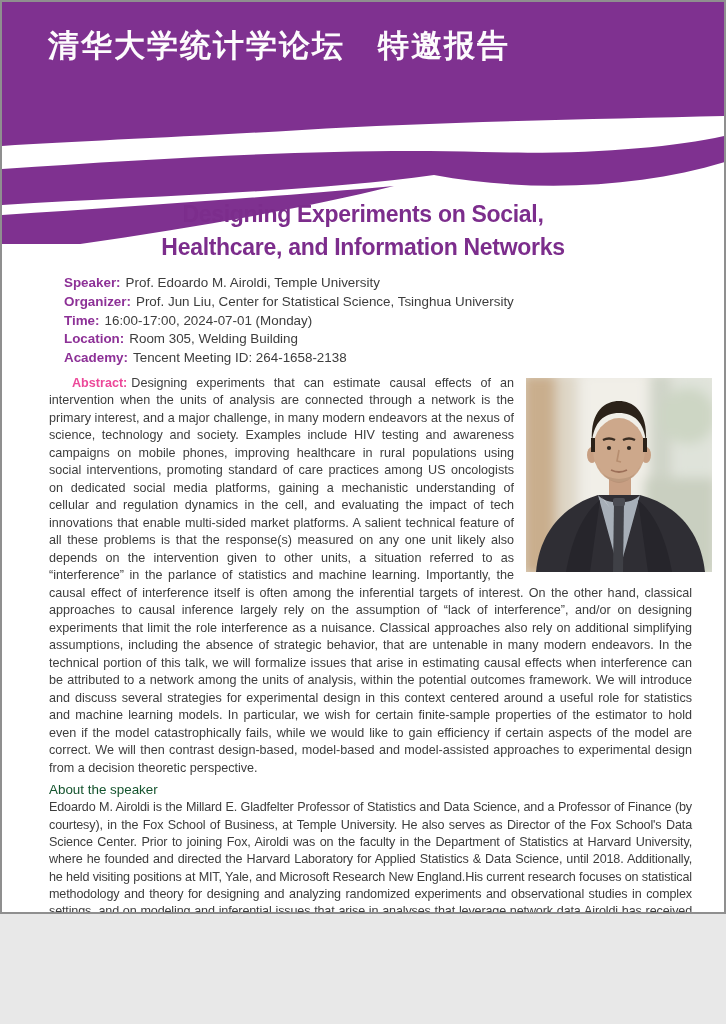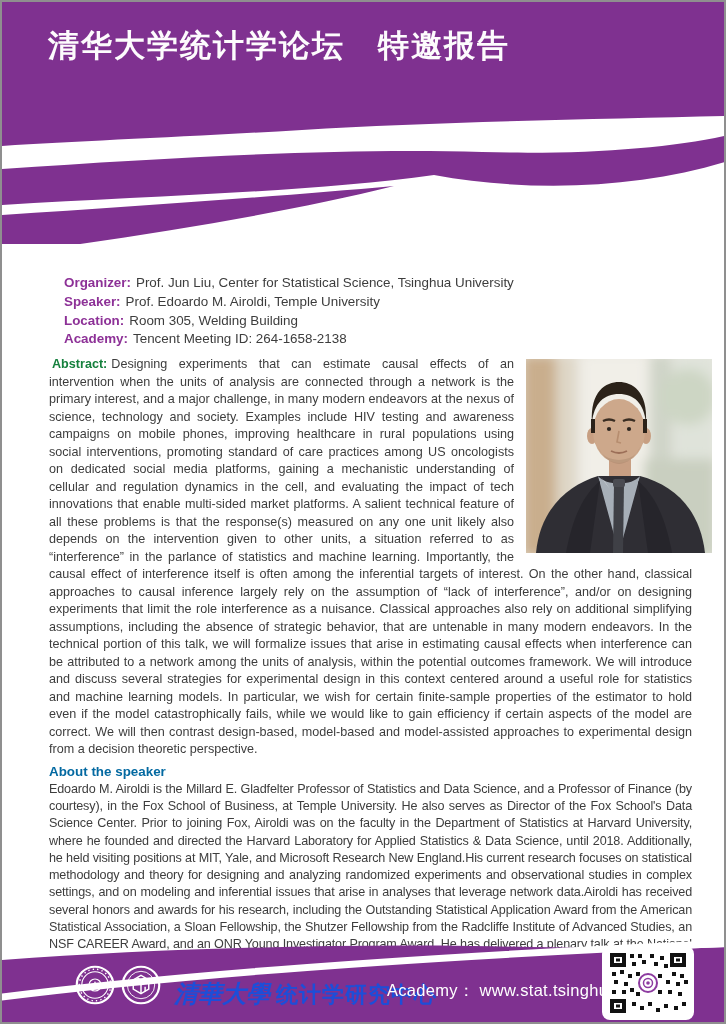--- a/index.html
+++ b/index.html
@@ -1,40 +1,40 @@
 <!DOCTYPE html>
 <html><head>
 <meta charset="utf-8">
 <style>
   html,body{margin:0;padding:0;background:#e8e8e8;}
   .page{
-    position:relative; width:726px; height:1024px; margin:0 auto;
+    position:relative; width:726px; height:914px; margin:0 auto;
     background:#ffffff; border:2px solid #8f8f8f; box-sizing:border-box;
     overflow:hidden; font-family:"Liberation Sans", sans-serif;
   }
   
   .header-block{position:absolute;left:0;top:0;width:100%;height:111px;background:#7f3190;}
   .header-inner{position:absolute;left:46px;top:24px;color:#fdfbfd;}
   .header-zh{font-size:31px;font-weight:600;letter-spacing:2px;line-height:40px;}
   .header-en{font-size:28px;font-weight:300;letter-spacing:.5px;line-height:38px;}
   .wave-top{position:absolute;left:0;top:110px;width:726px;height:132px;}
   
   .talk-title{
     position:absolute;left:0;top:196px;width:100%;text-align:center;
     color:#7c2d8c;font-weight:bold;font-size:23px;line-height:33px;letter-spacing:-.3px;
   }
   
   .content{position:absolute;left:47px;top:272px;width:643px;color:#3d3d3d;}
   .info-block{margin-left:15px;}
   .info-row{font-size:13.4px;line-height:18.8px;}
   .info-label{color:#8d3197;font-weight:bold;margin-right:5px;}
   .abstract{margin-top:7px;font-size:12.6px;line-height:17.5px;text-align:justify;}
-  .abstract-label{color:#15803d;font-weight:bold;margin-left:3px;margin-right:4px;}
+  .abstract-label{color:#ec4899;font-weight:bold;margin-left:23px;margin-right:4px;}
   .photo-frame{float:right;width:186px;height:194px;margin:3px -20px 8px 12px;}
-  .about-heading{color:#0369a1;font-weight:bold;font-size:13.4px;line-height:19px;margin-top:3px;}
+  .about-heading{color:#14532d;font-weight:normal;font-size:13.4px;line-height:19px;margin-top:3px;}
   .bio{font-size:12.6px;line-height:17.3px;letter-spacing:-.15px;text-align:justify;}
   
   .footer-wave{position:absolute;left:0;top:938px;width:726px;height:86px;}
   .footer-content{position:absolute;left:0;top:938px;width:726px;height:86px;}
   .seal{position:absolute;top:24px;}
   .seal-1{left:72px;}
   .seal-2{left:118px;}
   .org-text{position:absolute;left:172px;top:38px;color:#1d4ed8;white-space:nowrap;}
   .org-zh-line{display:flex;align-items:baseline;gap:6px;}
   .org-zh-script{font-family:"DejaVu Serif", serif;font-style:italic;font-weight:bold;font-size:24px;}
@@ -53,29 +53,36 @@
       <div class="header-zh">清华大学统计学论坛　特邀报告</div>
     </div>
   </div>
 
   <svg class="wave-top" viewBox="0 0 726 132">
     <path d="M0,0 L726,0 L726,4 C600,7 430,10 300,18 C180,25 80,29 0,34 Z" fill="#7f3190"></path>
     <path d="M0,57 C180,45 340,36 480,40 C580,43 670,36 726,23 L726,49 C640,76 530,81 432,63 C310,80 150,84 0,93 Z" fill="#7f3190"></path>
     <path d="M0,103 C140,94 280,84 392,74 C276,103 132,125 0,143 Z" fill="#7f3190"></path>
   </svg>
 
+  <div class="talk-title">
+    <div>Designing Experiments on Social,</div>
+    <div>Healthcare, and Information Networks</div>
+  </div>
 
   <div class="content">
 
     <div class="info-block">
       <div class="info-row">
+        <span class="info-label">Speaker:</span><span>Prof. Edoardo M. Airoldi, Temple University</span>
+      </div>
+      <div class="info-row">
         <span class="info-label">Organizer:</span><span>Prof. Jun Liu, Center for Statistical Science, Tsinghua University</span>
       </div>
       <div class="info-row">
-        <span class="info-label">Speaker:</span><span>Prof. Edoardo M. Airoldi, Temple University</span>
+        <span class="info-label">Time:</span><span>16:00-17:00, 2024-07-01 (Monday)</span>
       </div>
       <div class="info-row">
         <span class="info-label">Location:</span><span>Room 305, Welding Building</span>
       </div>
       <div class="info-row">
         <span class="info-label">Academy:</span><span>Tencent Meeting ID: 264-1658-2138</span>
       </div>
     </div>
 
     <div class="abstract">

